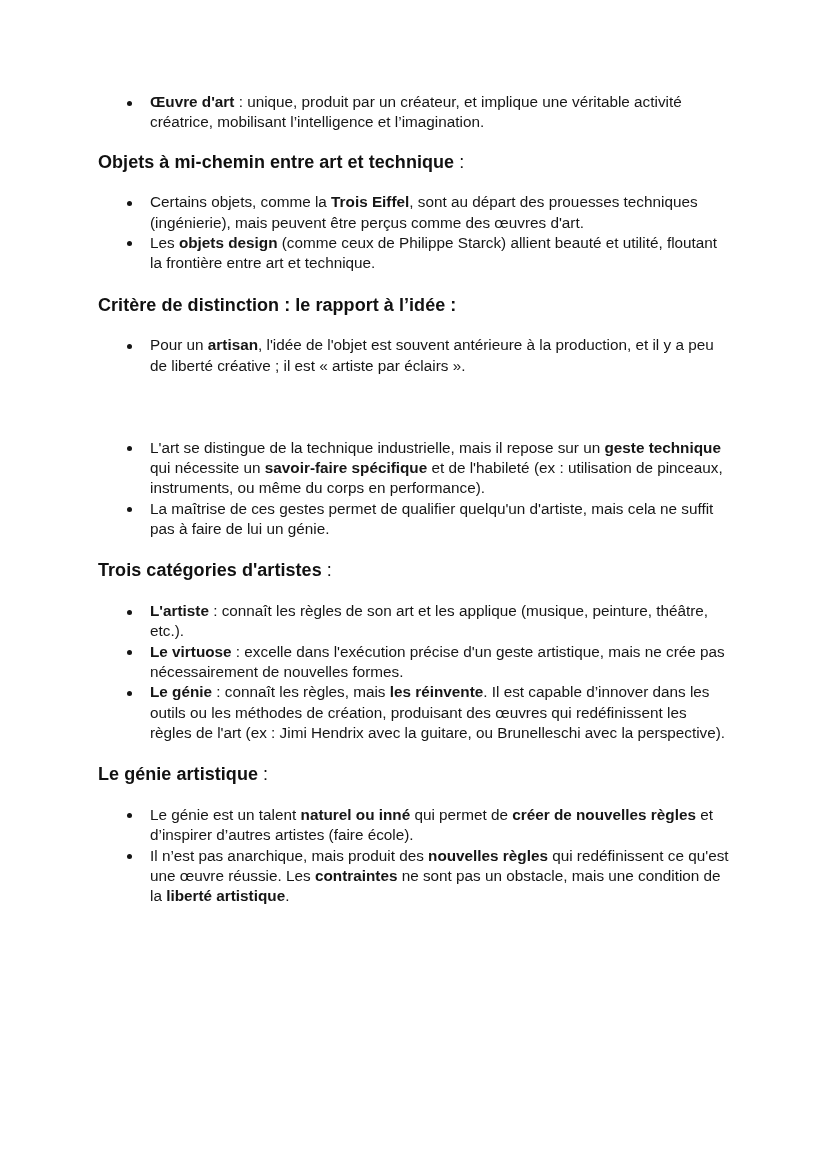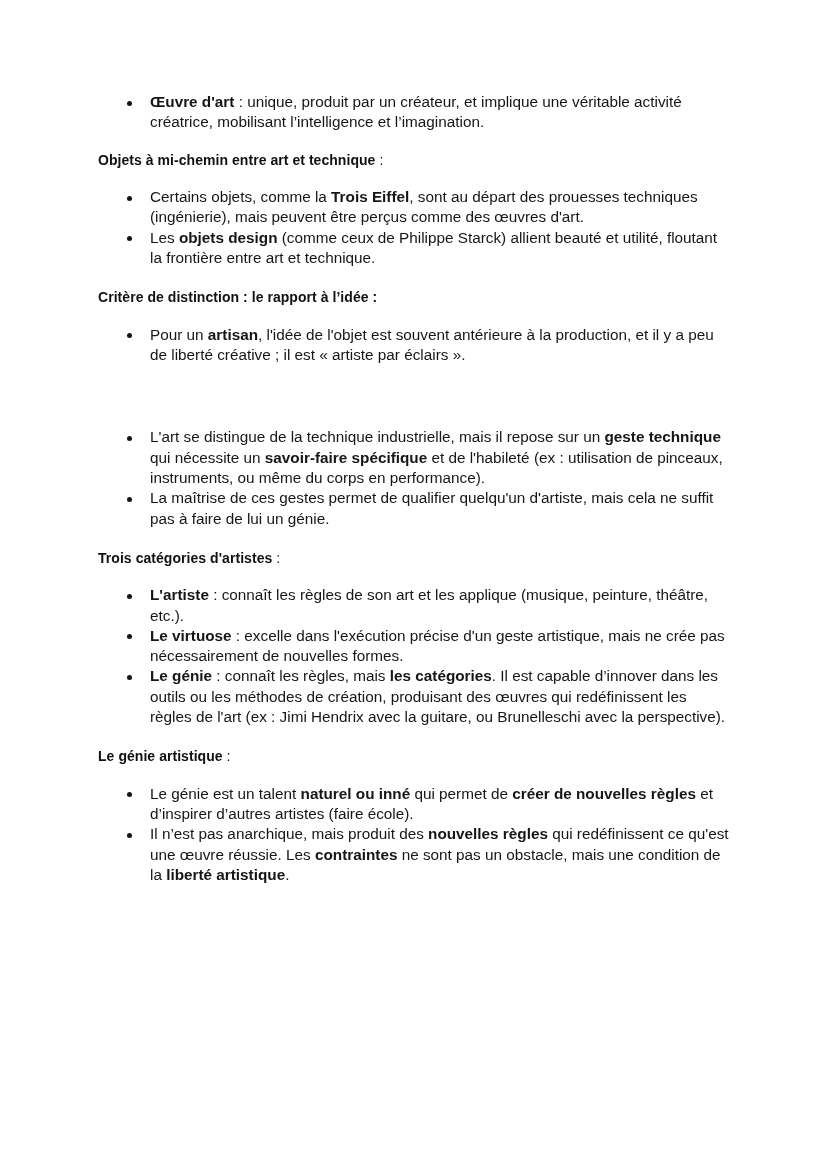--- a/index.html
+++ b/index.html
@@ -21,21 +21,21 @@
   .content {
     position: absolute;
     left: 98px;
     top: 92px;
     width: 632px;
   }
 
   
   .sec-head {
     font-weight: bold;
-    font-size: 14px;
+    font-size: 18px;
     line-height: 1.32;
     color: #111111;
     margin: 0;
     letter-spacing: 0.05px;
   }
   .sec-head .plain {
     font-weight: bold;
   }
   .sec-head .thin-colon {
     font-weight: normal;
@@ -157,21 +157,21 @@
     <div class="gap-18"></div>
 
     <ul class="bl">
       <li>
         <b>L'artiste</b><span> : connaît les règles de son art et les applique (musique, peinture, théâtre, etc.).</span>
       </li>
       <li>
         <b>Le virtuose</b><span> : excelle dans l'exécution précise d'un geste artistique, mais ne crée pas nécessairement de nouvelles formes.</span>
       </li>
       <li>
-        <b>Le génie</b><span> : connaît les règles, mais </span><b>les catégories</b><span>. Il est capable d’innover dans les outils ou les méthodes de création, produisant des œuvres qui redéfinissent les règles de l'art (ex : Jimi Hendrix avec la guitare, ou Brunelleschi avec la perspective).</span>
+        <b>Le génie</b><span> : connaît les règles, mais </span><b>les réinvente</b><span>. Il est capable d’innover dans les outils ou les méthodes de création, produisant des œuvres qui redéfinissent les règles de l'art (ex : Jimi Hendrix avec la guitare, ou Brunelleschi avec la perspective).</span>
       </li>
     </ul>
 
     <div class="gap-20"></div>
 
     <p class="sec-head"><span class="plain">Le génie artistique</span><span class="thin-colon"> :</span></p>
 
     <div class="gap-18"></div>
 
     <ul class="bl">

